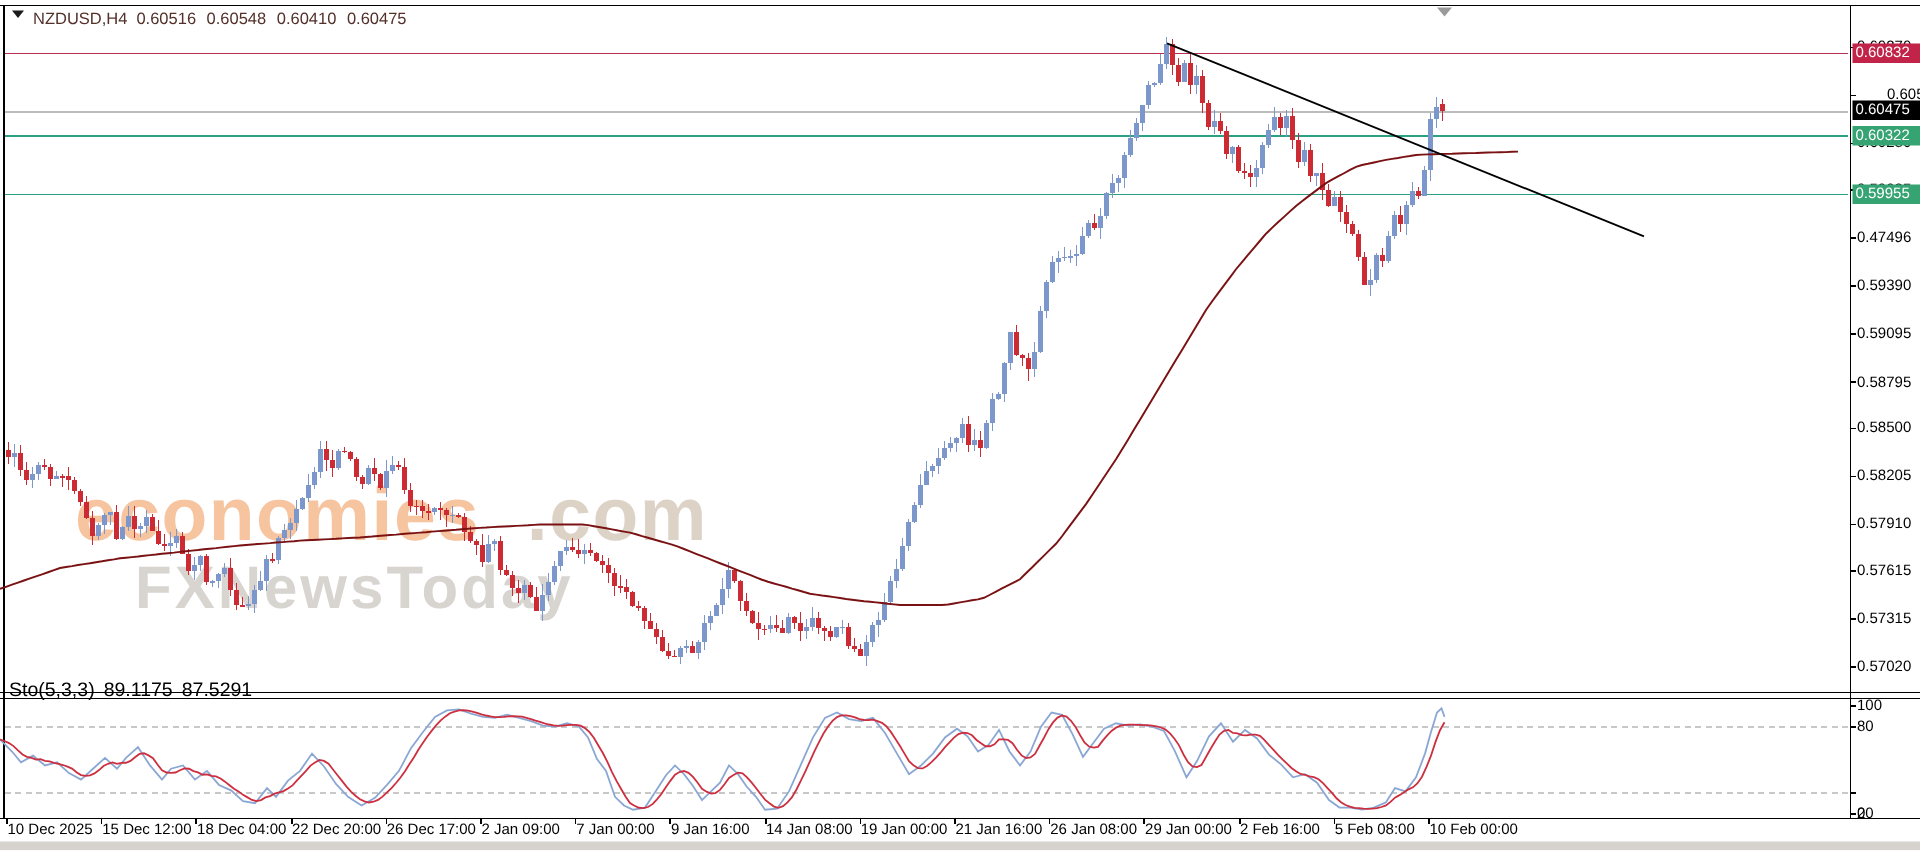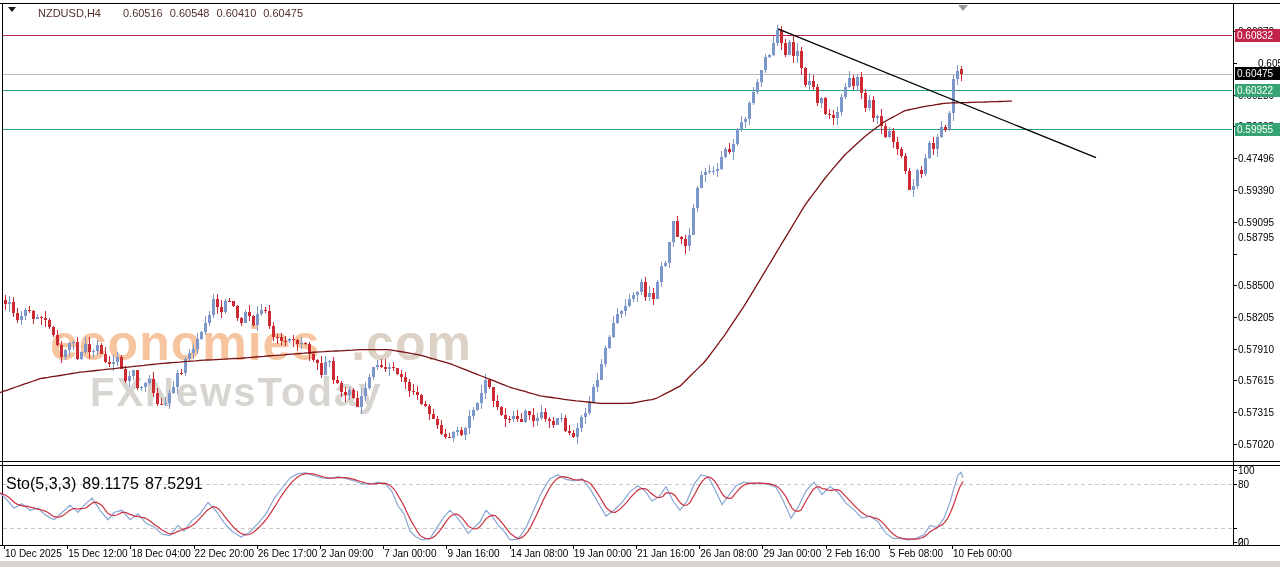--- a/index.html
+++ b/index.html
@@ -1,32 +1,32 @@
 <!DOCTYPE html>
 <html><head>
 <meta charset="utf-8">
 <style>
   html,body{margin:0;padding:0;background:#fff;}
   .stage{position:relative;width:1280px;height:567px;background:#ffffff;overflow:hidden;
          font-family:"Liberation Sans",sans-serif;}
-  .title-row{position:absolute;left:8px;top:7px;display:flex;gap:22px;
+  .title-row{position:absolute;left:8px;top:7px;display:flex;gap:6px;
              font-size:11px;color:#53302a;z-index:30;}
   .tri-down{width:0;height:0;border-left:4px solid transparent;border-right:4px solid transparent;
             border-top:5px solid #1a1a1a;display:inline-block;cursor:pointer;}
   .ohlc{display:flex;gap:7px;}
   .watermark{position:absolute;left:50px;top:318px;z-index:1;line-height:1;user-select:none;}
   .wm1{font-size:50px;font-weight:bold;letter-spacing:1px;color:#f6c5a0;}
   .wm1 .suffix{color:#ddd2c6;margin-left:31px;}
   .wm2{font-size:40px;font-weight:bold;letter-spacing:2px;color:#d8d5d1;margin-top:4px;margin-left:40px;}
   svg.overlay{position:absolute;left:0;top:0;z-index:10;}
   .price-axis{position:absolute;left:1233px;top:0;width:47px;height:545px;z-index:20;}
   .ptick{position:absolute;left:5px;font-size:10px;color:#000;white-space:nowrap;}
   .pbadge{position:absolute;left:2px;height:13px;min-width:43px;color:#fff;font-size:10px;
           line-height:13px;padding:0 2px;z-index:5;}
-  .sto-label{position:absolute;left:6px;top:475px;font-size:16px;color:#000;z-index:30;display:flex;gap:6px;}
+  .sto-label{position:absolute;left:6px;top:452px;font-size:13px;color:#000;z-index:30;display:flex;gap:6px;}
   .time-axis{position:absolute;left:0;top:546px;width:1116px;height:15px;z-index:20;}
   .ttick{position:absolute;top:2px;font-size:10px;color:#000;white-space:nowrap;}
   .footer-strip{position:absolute;left:0;top:561px;width:1280px;height:6px;background:#d6d3ce;z-index:25;}
   .shift-marker{position:absolute;left:958px;top:5px;width:0;height:0;z-index:30;
        border-left:5px solid transparent;border-right:5px solid transparent;border-top:6px solid #9a9a9a;}
 </style>
 </head>
 <body>
 
 <div class="stage">
@@ -601,21 +601,21 @@
   </div>
 
   <div class="price-axis" id="price-axis">
       <div class="ptick" style="top: 26.3364px;">0.60870</div>
       <div class="ptick" style="top: 57.9608px; padding-left: 20px;">0.60575</div>
       <div class="ptick" style="top: 89.5853px;">0.60280</div>
       <div class="ptick" style="top: 121.21px;">0.59985</div>
       <div class="ptick" style="top: 153.37px;">0.47496</div>
       <div class="ptick" style="top: 184.995px;">0.59390</div>
       <div class="ptick" style="top: 216.619px;">0.59095</div>
-      <div class="ptick" style="top: 232px;">0.58795</div>
+      <div class="ptick" style="top: 250px;">0.58795</div>
       <div class="ptick" style="top: 280.404px;">0.58500</div>
       <div class="ptick" style="top: 312.028px;">0.58205</div>
       <div class="ptick" style="top: 343.653px;">0.57910</div>
       <div class="ptick" style="top: 375.277px;">0.57615</div>
       <div class="ptick" style="top: 407.438px;">0.57315</div>
       <div class="ptick" style="top: 439.062px;">0.57020</div>
       <div class="ptick" style="top: 465px;">100</div>
       <div class="ptick" style="top: 479.4px;">80</div>
       <div class="ptick" style="top: 537px;">20</div>
       <div class="ptick" style="top: 537px;">0</div>

